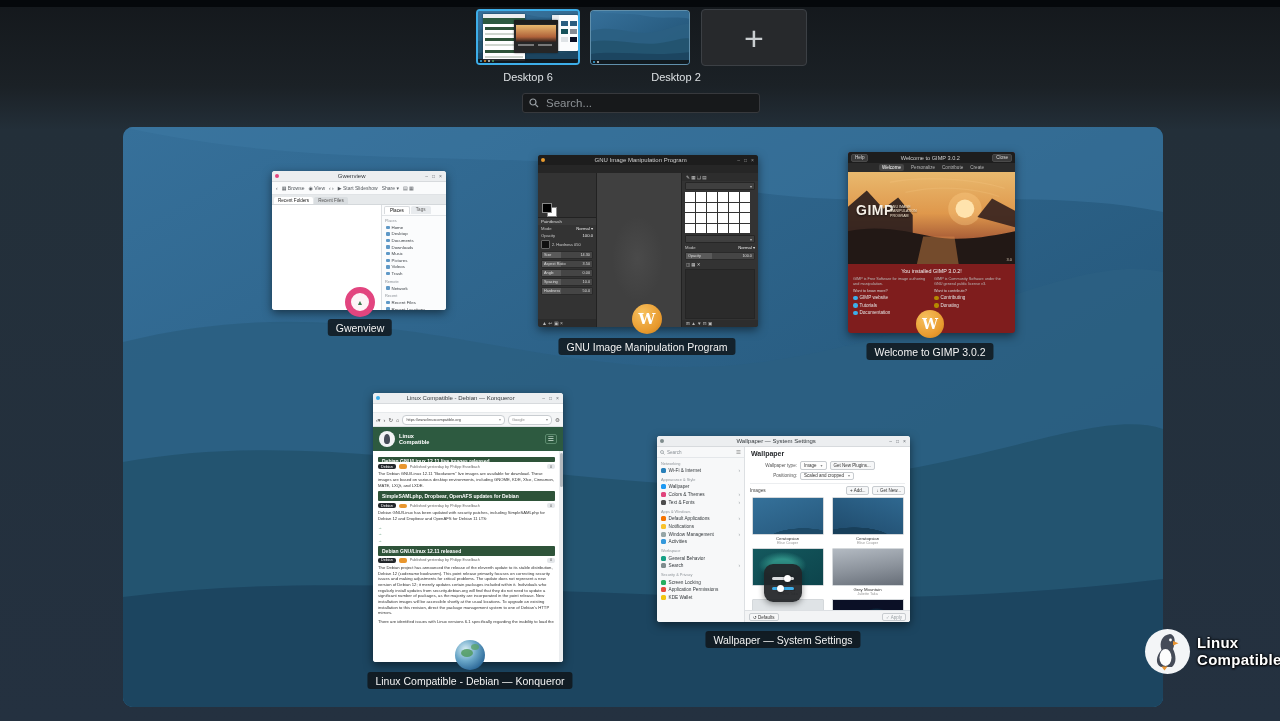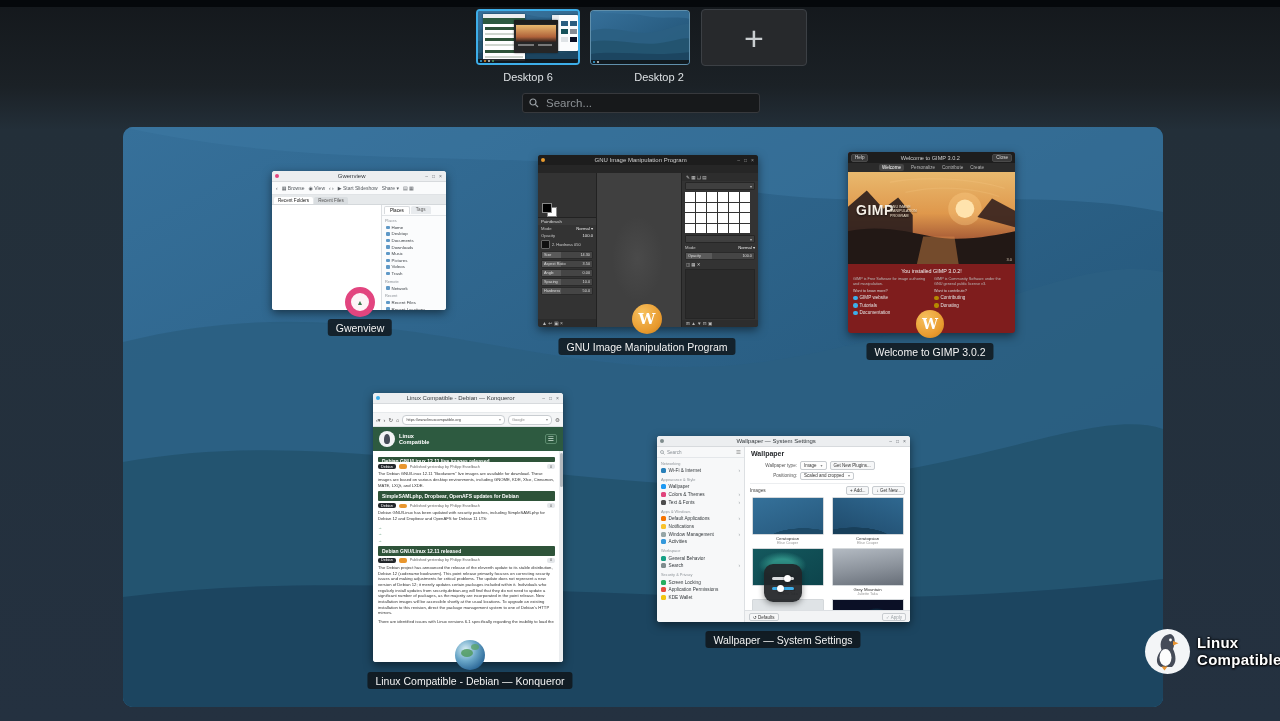--- a/index.html
+++ b/index.html
@@ -263,21 +263,21 @@
     <span class="tdot" style="background:#3daee9"></span>
       <span class="tdot" style="background:#cfd3d6"></span>
   </div>
 </div>
 
 <div class="dadd" style="left:701px;top:9px;width:106px;height:57px">
   <span>+</span>
 </div>
 
 <div class="d-label" style="left:528px;top:71px">Desktop 6</div>
-<div class="d-label" style="left:659px;top:71px">Desktop 2</div>
+<div class="d-label" style="left:676px;top:71px">Desktop 2</div>
 
 <div class="searchbar" style="left:522px;top:93px;width:238px;height:20px">
   <svg width="10" height="10" viewBox="0 0 10 10">
     <circle cx="4" cy="4" r="3" fill="none" stroke="#9aa0a5" stroke-width="1.2"></circle>
     <line x1="6.3" y1="6.3" x2="9" y2="9" stroke="#9aa0a5" stroke-width="1.2"></line>
   </svg>
   <input placeholder="Search..." style="">
 </div>
 
 <div class="overview">

